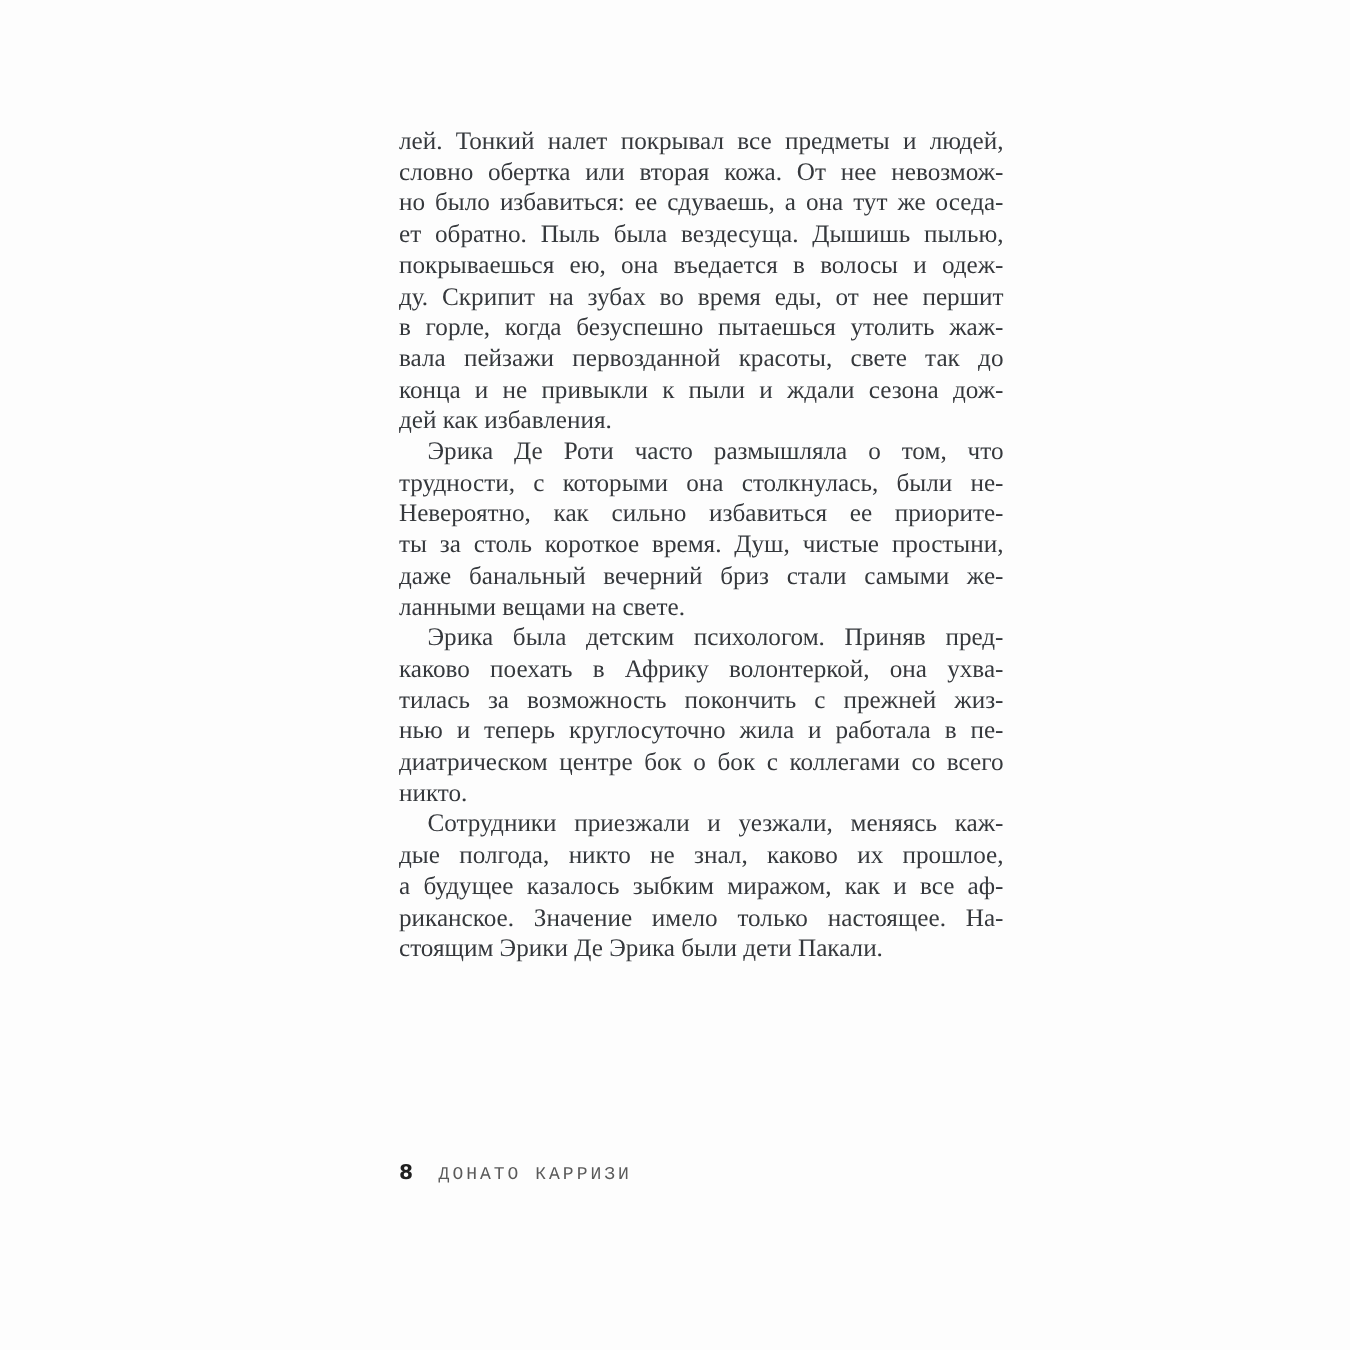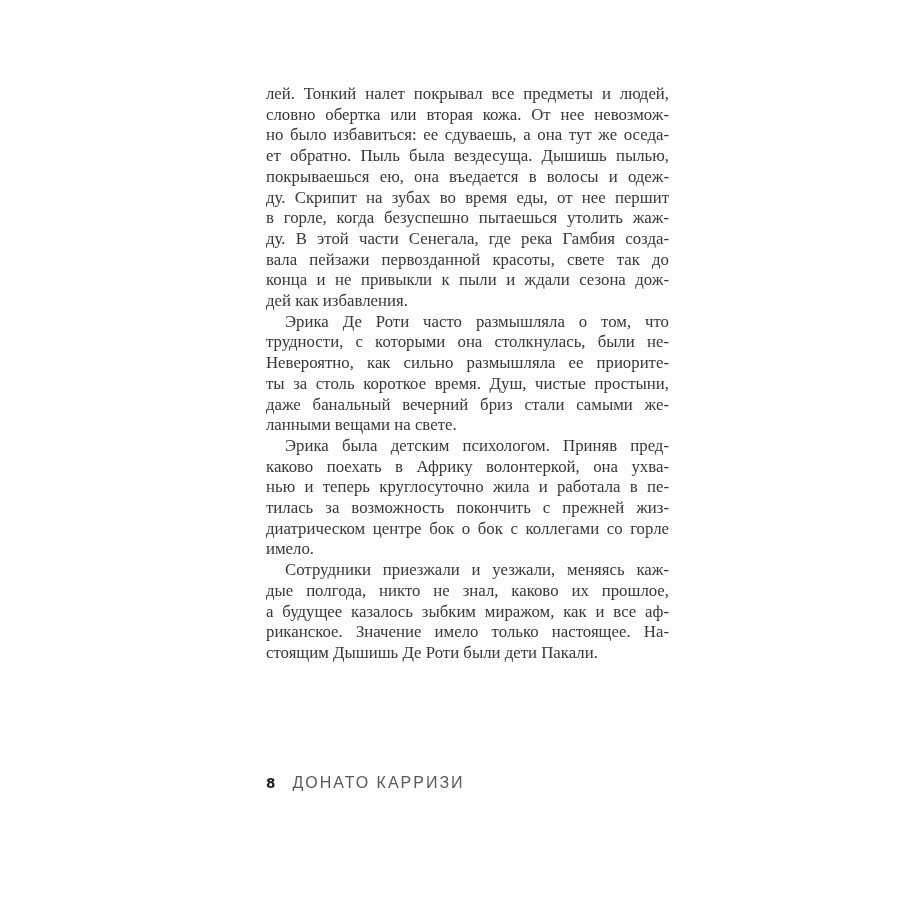--- a/index.html
+++ b/index.html
@@ -48,65 +48,64 @@
     align-items: baseline;
     gap: 17px;
   }
   .page-number {
     font-family: "DejaVu Sans", "Liberation Sans", sans-serif;
     font-weight: bold;
     font-size: 13.5px;
     color: #1f1f1f;
   }
   .running-title {
-    font-family: Liberation Sans, sans-serif;
-    font-size: 16px;
+    font-family: Liberation Mono, monospace;
+    font-size: 12px;
     letter-spacing: 2px;
     color: #5a5a5a;
   }
 </style>
 </head>
 <body>
 
 <div class="canvas" style="background: rgb(253, 253, 253);">
   <div class="text-block" style="color: rgb(53, 56, 60);">
       <p>
         <span class="line">лей. Тонкий налет покрывал все предметы и людей,</span>
         <span class="line">словно обертка или вторая кожа. От нее невозмож-</span>
         <span class="line">но было избавиться: ее сдуваешь, а она тут же оседа-</span>
         <span class="line">ет обратно. Пыль была вездесуща. Дышишь пылью,</span>
         <span class="line">покрываешься ею, она въедается в волосы и одеж-</span>
         <span class="line">ду. Скрипит на зубах во время еды, от нее першит</span>
         <span class="line">в горле, когда безуспешно пытаешься утолить жаж-</span>
-        <span class="line">ду. В этой части Сенегала, где река Гамбия созда-</span>
         <span class="line">вала пейзажи первозданной красоты, свете так до</span>
         <span class="line">конца и не привыкли к пыли и ждали сезона дож-</span>
         <span class="line last">дей как избавления.</span>
       </p>
       <p>
         <span class="line indent">Эрика Де Роти часто размышляла о том, что</span>
         <span class="line">трудности, с которыми она столкнулась, были не-</span>
-        <span class="line">Невероятно, как сильно размышляла ее приорите-</span>
+        <span class="line">Невероятно, как сильно избавиться ее приорите-</span>
         <span class="line">ты за столь короткое время. Душ, чистые простыни,</span>
         <span class="line">даже банальный вечерний бриз стали самыми же-</span>
         <span class="line last">ланными вещами на свете.</span>
       </p>
       <p>
         <span class="line indent">Эрика была детским психологом. Приняв пред-</span>
         <span class="line">каково поехать в Африку волонтеркой, она ухва-</span>
+        <span class="line">тилась за возможность покончить с прежней жиз-</span>
         <span class="line">нью и теперь круглосуточно жила и работала в пе-</span>
-        <span class="line">тилась за возможность покончить с прежней жиз-</span>
-        <span class="line">диатрическом центре бок о бок с коллегами со горле</span>
-        <span class="line last">имело.</span>
+        <span class="line">диатрическом центре бок о бок с коллегами со всего</span>
+        <span class="line last">никто.</span>
       </p>
       <p>
         <span class="line indent">Сотрудники приезжали и уезжали, меняясь каж-</span>
         <span class="line">дые полгода, никто не знал, каково их прошлое,</span>
         <span class="line">а будущее казалось зыбким миражом, как и все аф-</span>
         <span class="line">риканское. Значение имело только настоящее. На-</span>
-        <span class="line last">стоящим Дышишь Де Роти были дети Пакали.</span>
+        <span class="line last">стоящим Эрики Де Эрика были дети Пакали.</span>
       </p>
     </div>
   <div class="footer">
     <span class="page-number">8</span>
     <span class="running-title">ДОНАТО КАРРИЗИ</span>
   </div>
 </div>
 
 </body></html>

